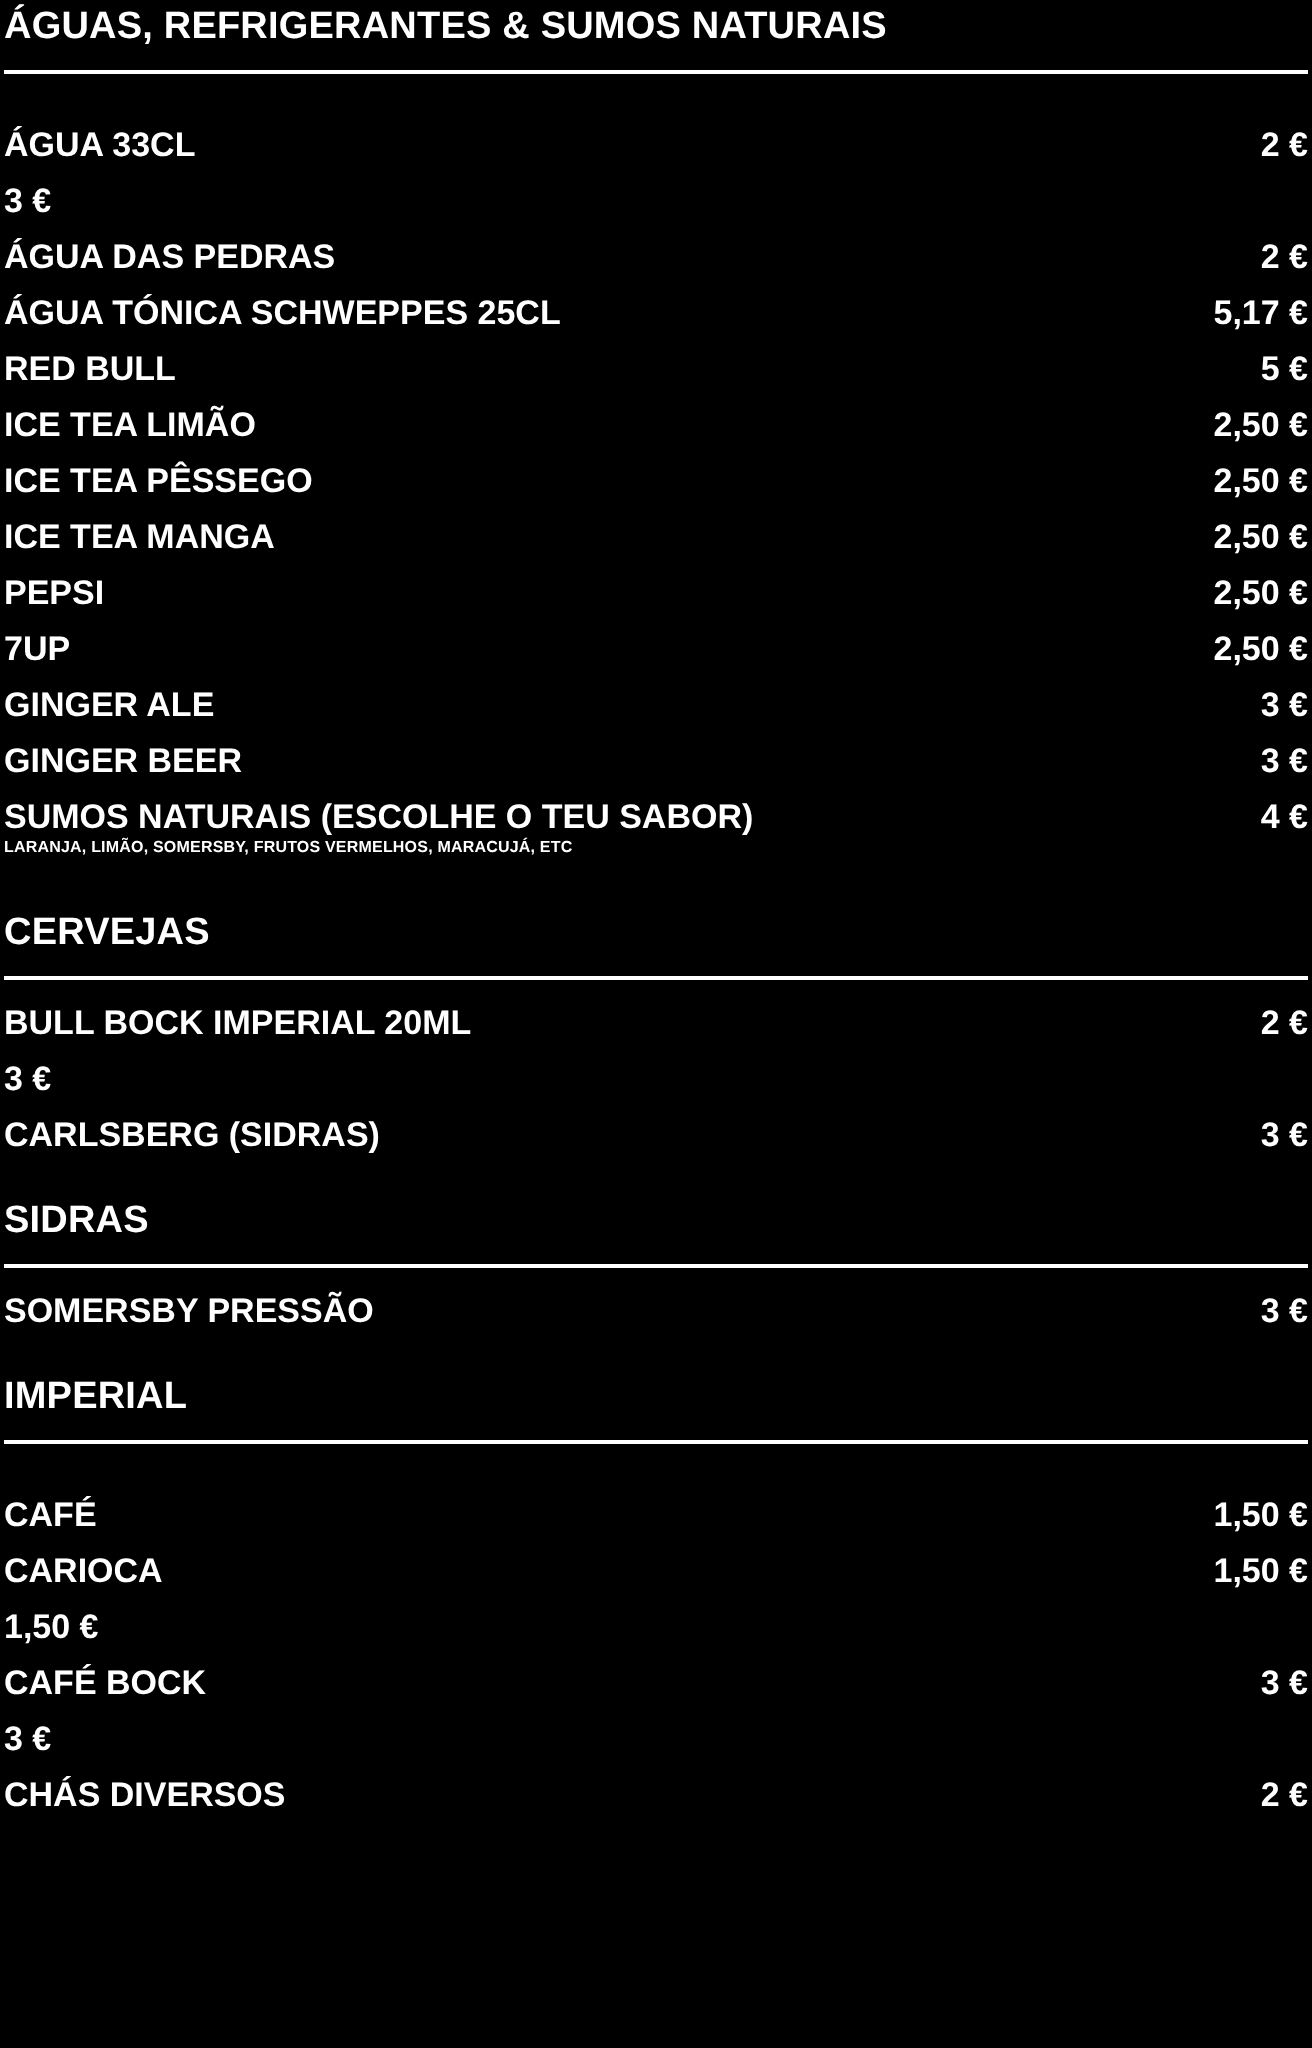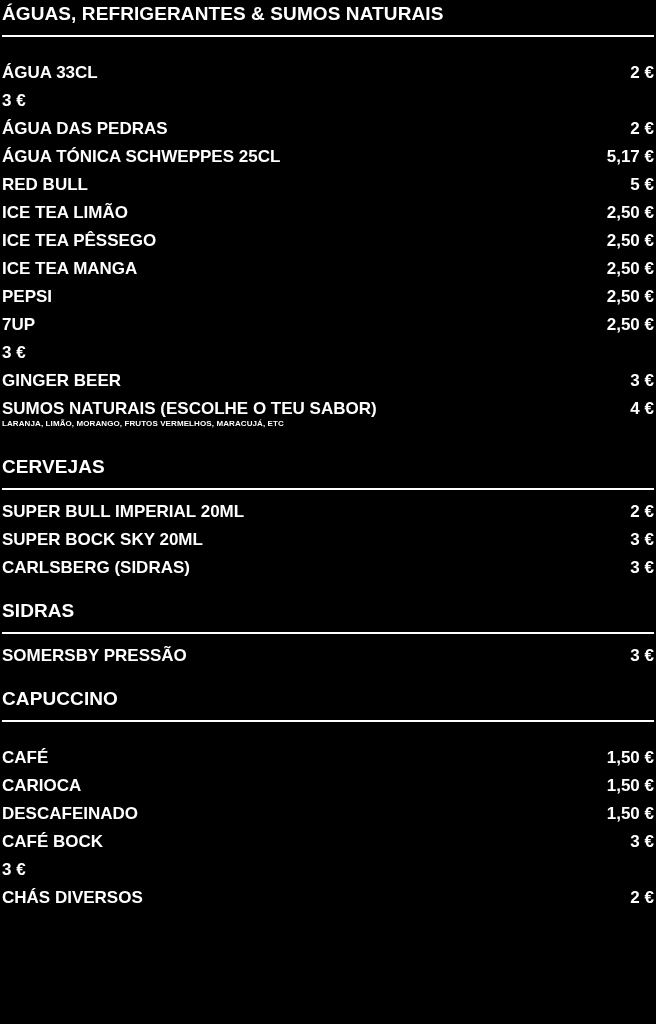--- a/index.html
+++ b/index.html
@@ -113,46 +113,46 @@
     </div>
     <div class="item-row">
       <span class="item-name">PEPSI</span>
       <span class="item-price">2,50 €</span>
     </div>
     <div class="item-row">
       <span class="item-name">7UP</span>
       <span class="item-price">2,50 €</span>
     </div>
     <div class="item-row">
+      <span class="item-name">GINGER ALE</span>
       <span class="item-price">3 €</span>
     </div>
     <div class="item-row">
       <span class="item-name">GINGER BEER</span>
       <span class="item-price">3 €</span>
     </div>
     <div class="item-row">
       <span class="item-name">SUMOS NATURAIS (ESCOLHE O TEU SABOR)</span>
       <span class="item-price">4 €</span>
     </div>
-    <div class="item-note">LARANJA, LIMÃO, MORANGO, FRUTOS VERMELHOS, MARACUJÁ, ETC</div>
+    <div class="item-note">LARANJA, LIMÃO, SOMERSBY, FRUTOS VERMELHOS, MARACUJÁ, ETC</div>
   </div>
 
   <div class="gap-section"></div>
 
   <div class="section-title">CERVEJAS</div>
   <div class="rule"></div>
   <div class="spacer-small"></div>
 
   <div>
     <div class="item-row">
-      <span class="item-name">SUPER BULL IMPERIAL 20ML</span>
-      <span class="item-price">2 €</span>
-    </div>
-    <div class="item-row">
-      <span class="item-name">SUPER BOCK SKY 20ML</span>
+      <span class="item-name">BULL BOCK IMPERIAL 20ML</span>
+      <span class="item-price">2 €</span>
+    </div>
+    <div class="item-row">
       <span class="item-price">3 €</span>
     </div>
     <div class="item-row">
       <span class="item-name">CARLSBERG (SIDRAS)</span>
       <span class="item-price">3 €</span>
     </div>
   </div>
 
   <div class="gap-section-sm"></div>
 
@@ -162,35 +162,34 @@
 
   <div>
     <div class="item-row">
       <span class="item-name">SOMERSBY PRESSÃO</span>
       <span class="item-price">3 €</span>
     </div>
   </div>
 
   <div class="gap-section-sm"></div>
 
-  <div class="section-title">CAPUCCINO</div>
+  <div class="section-title">IMPERIAL</div>
   <div class="rule"></div>
   <div class="spacer-after-rule"></div>
 
   <div>
     <div class="item-row">
       <span class="item-name">CAFÉ</span>
       <span class="item-price">1,50 €</span>
     </div>
     <div class="item-row">
       <span class="item-name">CARIOCA</span>
       <span class="item-price">1,50 €</span>
     </div>
     <div class="item-row">
-      <span class="item-name">DESCAFEINADO</span>
       <span class="item-price">1,50 €</span>
     </div>
     <div class="item-row">
       <span class="item-name">CAFÉ BOCK</span>
       <span class="item-price">3 €</span>
     </div>
     <div class="item-row">
       <span class="item-price">3 €</span>
     </div>
     <div class="item-row">

